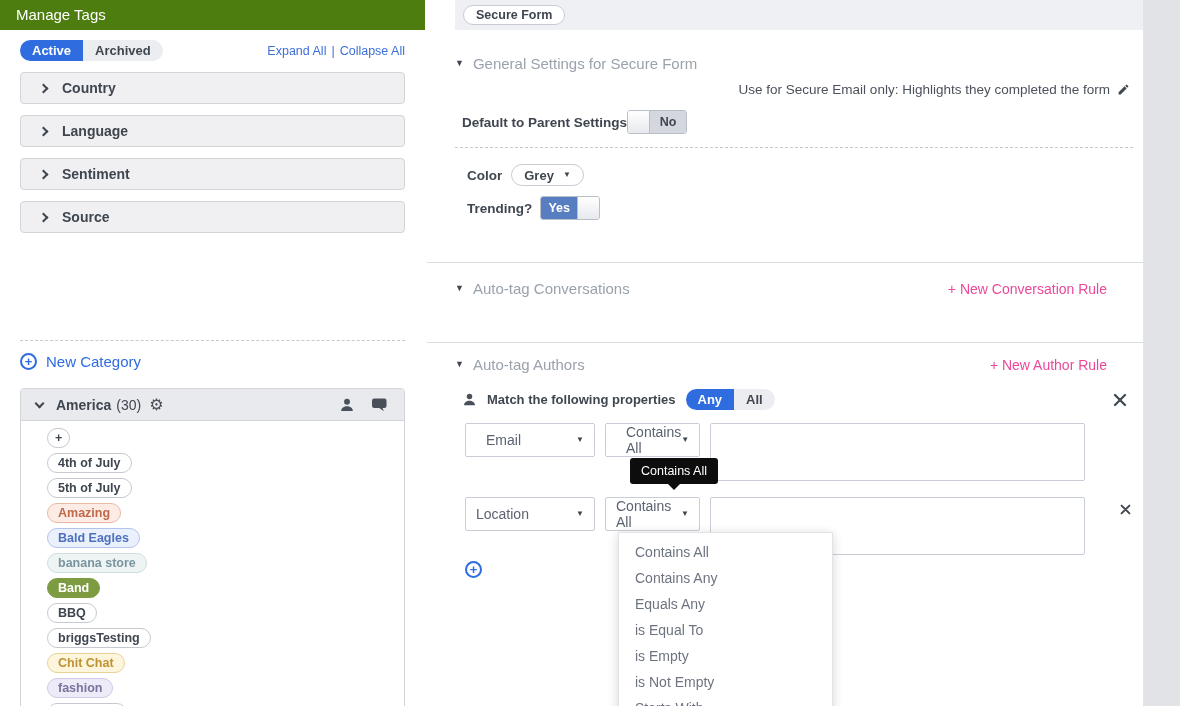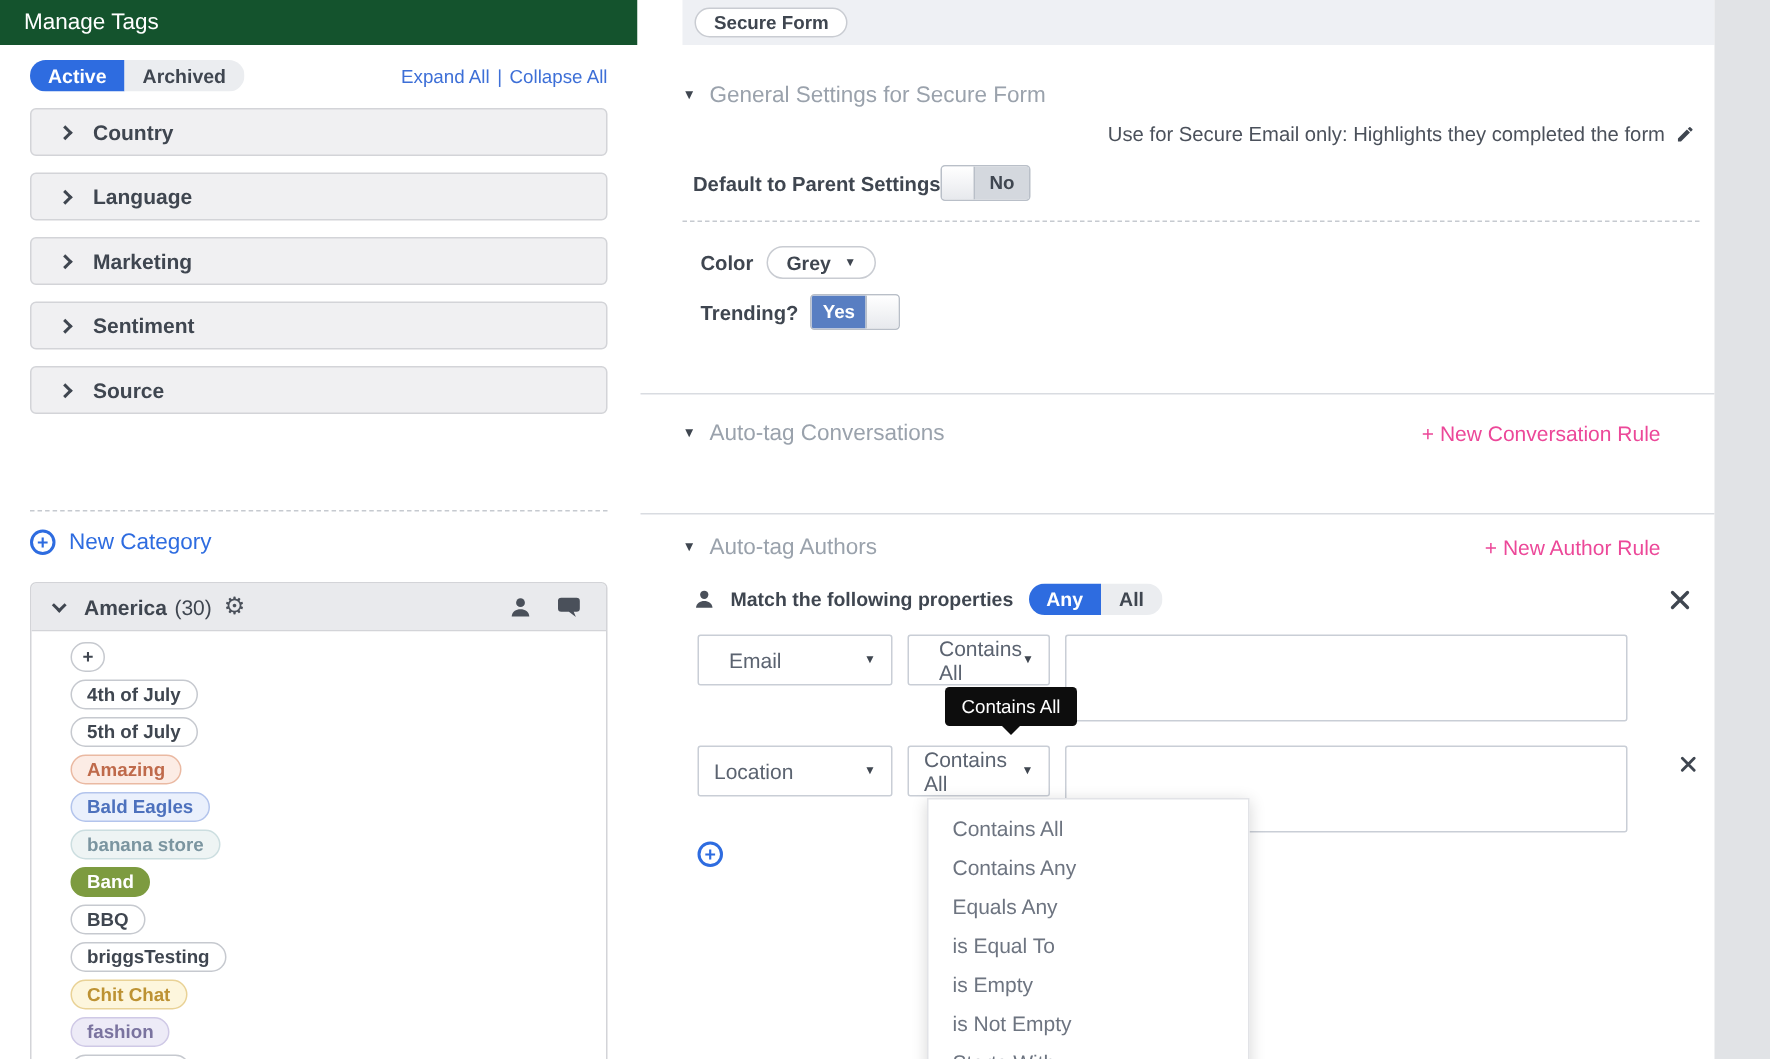--- a/index.html
+++ b/index.html
@@ -2,21 +2,21 @@
 <html><head>
 <meta charset="utf-8">
 <style>
   * { margin:0; padding:0; box-sizing:border-box; }
   html,body { background:#fff; }
   body { font-family:"Liberation Sans","DejaVu Sans",sans-serif; color:#3f4650; }
   .app { position:relative; width:1180px; height:706px; background:#fff; overflow:hidden; }
 
   
   .lp { position:absolute; left:0; top:0; width:425px; height:706px; background:#fff; }
-  .lp-header { height:30px; background:#14532d; color:#fff; font-size:15px; line-height:30px; padding-left:16px; }
+  .lp-header { height:30px; background:#4d7c0f; color:#fff; font-size:15px; line-height:30px; padding-left:16px; }
   .tabs-row { position:absolute; left:20px; right:20px; top:40px; display:flex; justify-content:space-between; align-items:center; }
   .seg { display:inline-flex; border-radius:12px; overflow:hidden; font-weight:bold; font-size:13px; }
   .seg > span { padding:3px 12px; display:inline-flex; align-items:center; }
   .seg-on { background:#2e6ce0; color:#fff; }
   .seg-off { background:#ebedf0; color:#3f4650; }
   .links { font-size:12.5px; color:#3d6fd7; display:flex; gap:5px; align-items:center; }
   .links span { cursor:default; }
 
   #cat-list { position:absolute; left:20px; right:20px; top:72px; }
   .acc { height:32px; background:#f0f0f2; border:1px solid #d3d4d8; border-radius:4px; margin-bottom:11px; display:flex; align-items:center; padding-left:19px; }
@@ -127,24 +127,20 @@
     </div>
 
     <div id="cat-list">
         <div class="acc">
           <span class="chev-r"></span>
           <span class="acc-label">Country</span>
         </div>
         <div class="acc">
           <span class="chev-r"></span>
           <span class="acc-label">Language</span>
-        </div>
-        <div class="acc">
-          <span class="chev-r"></span>
-          <span class="acc-label">Marketing</span>
         </div>
         <div class="acc">
           <span class="chev-r"></span>
           <span class="acc-label">Sentiment</span>
         </div>
         <div class="acc">
           <span class="chev-r"></span>
           <span class="acc-label">Source</span>
         </div>
       </div>

